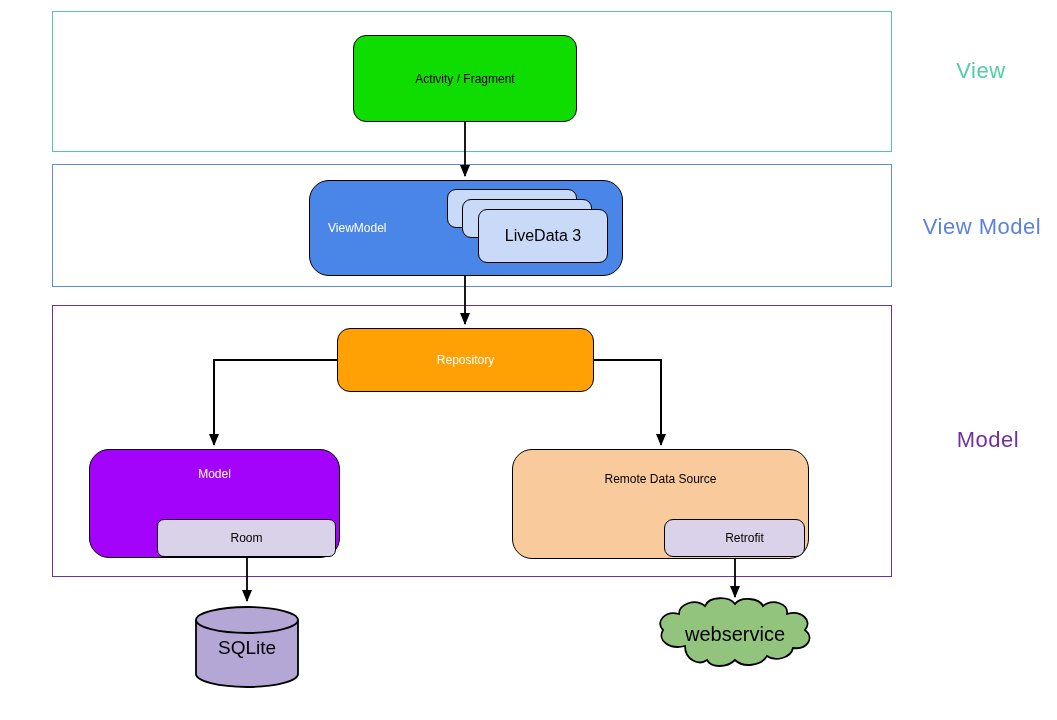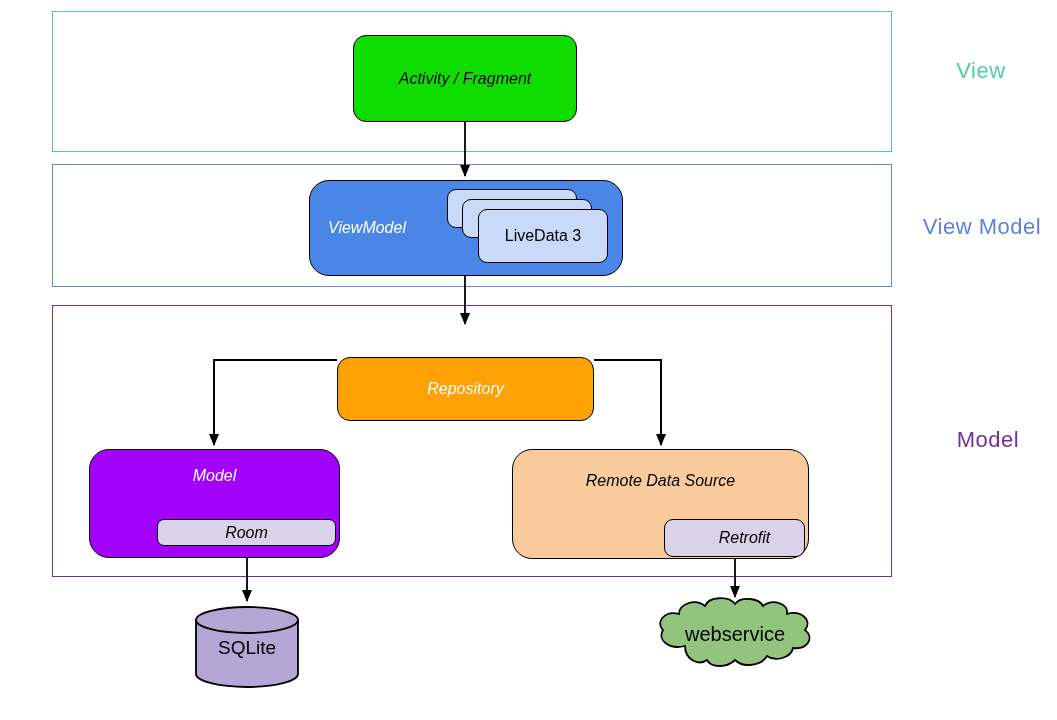--- a/index.html
+++ b/index.html
@@ -19,38 +19,38 @@
   }
   .side-label.view{left:901px;top:58px;color:#52cda7;}
   .side-label.viewmodel{left:902px;top:214px;color:#5b82dd;}
   .side-label.model{left:908px;top:427px;color:#7030a0;}
 
   svg.wires{position:absolute;left:0;top:0;z-index:1;}
 
   .box{
     position:absolute;box-sizing:border-box;border:1.6px solid #000;z-index:2;
     display:flex;align-items:center;justify-content:center;
-    font-size:16px;color:#000;font-style:italic;
+    font-size:12px;color:#000;
   }
   .box.activity{left:353px;top:35px;width:224px;height:87px;background:#0fdd00;border-radius:13px;}
   .box.vm{left:309px;top:180px;width:314px;height:96px;background:#4a86e8;border-radius:20px;
           justify-content:flex-start;padding-left:18px;color:#fff;}
   .card{
     position:absolute;box-sizing:border-box;border:1.6px solid #000;border-radius:9px;
     background:#c9daf8;z-index:3;display:flex;align-items:center;justify-content:center;font-size:16px;
   }
   .card.back{left:447px;top:189px;width:130px;height:39px;}
   .card.middle{left:462px;top:199px;width:130px;height:39px;}
   .card.front{left:478px;top:209px;width:130px;height:54px;}
-  .box.repo{left:337px;top:328px;width:257px;height:64px;background:#ffa105;border-radius:13px;color:#fff;margin-top:29px;}
+  .box.repo{left:337px;top:328px;width:257px;height:64px;background:#ffa105;border-radius:13px;color:#fff;}
   .box.modelbox{left:89px;top:449px;width:251px;height:109px;background:#a303fb;border-radius:20px;
                 align-items:flex-start;padding-top:17px;color:#fff;}
   .box.remote{left:512px;top:449px;width:297px;height:110px;background:#f9cb9c;border-radius:20px;
               align-items:flex-start;padding-top:22px;}
-  .box.room{left:157px;top:519px;width:179px;height:27px;background:#d9d2e9;border-radius:7px;z-index:3;}
+  .box.room{left:157px;top:519px;width:179px;height:38px;background:#d9d2e9;border-radius:7px;z-index:3;}
   .box.retrofit{left:664px;top:519px;width:141px;height:38px;background:#d9d2e9;border-radius:9px;z-index:3;padding-left:20px;}
 
   .shape-label{position:absolute;z-index:3;text-align:center;color:#000;}
   .shape-label.sqlite{left:196px;top:637px;width:102px;font-size:19px;}
   .shape-label.webservice{left:665px;top:623px;width:140px;font-size:20px;}
 </style>
 </head>
 <body>
 
 <div class="canvas">

